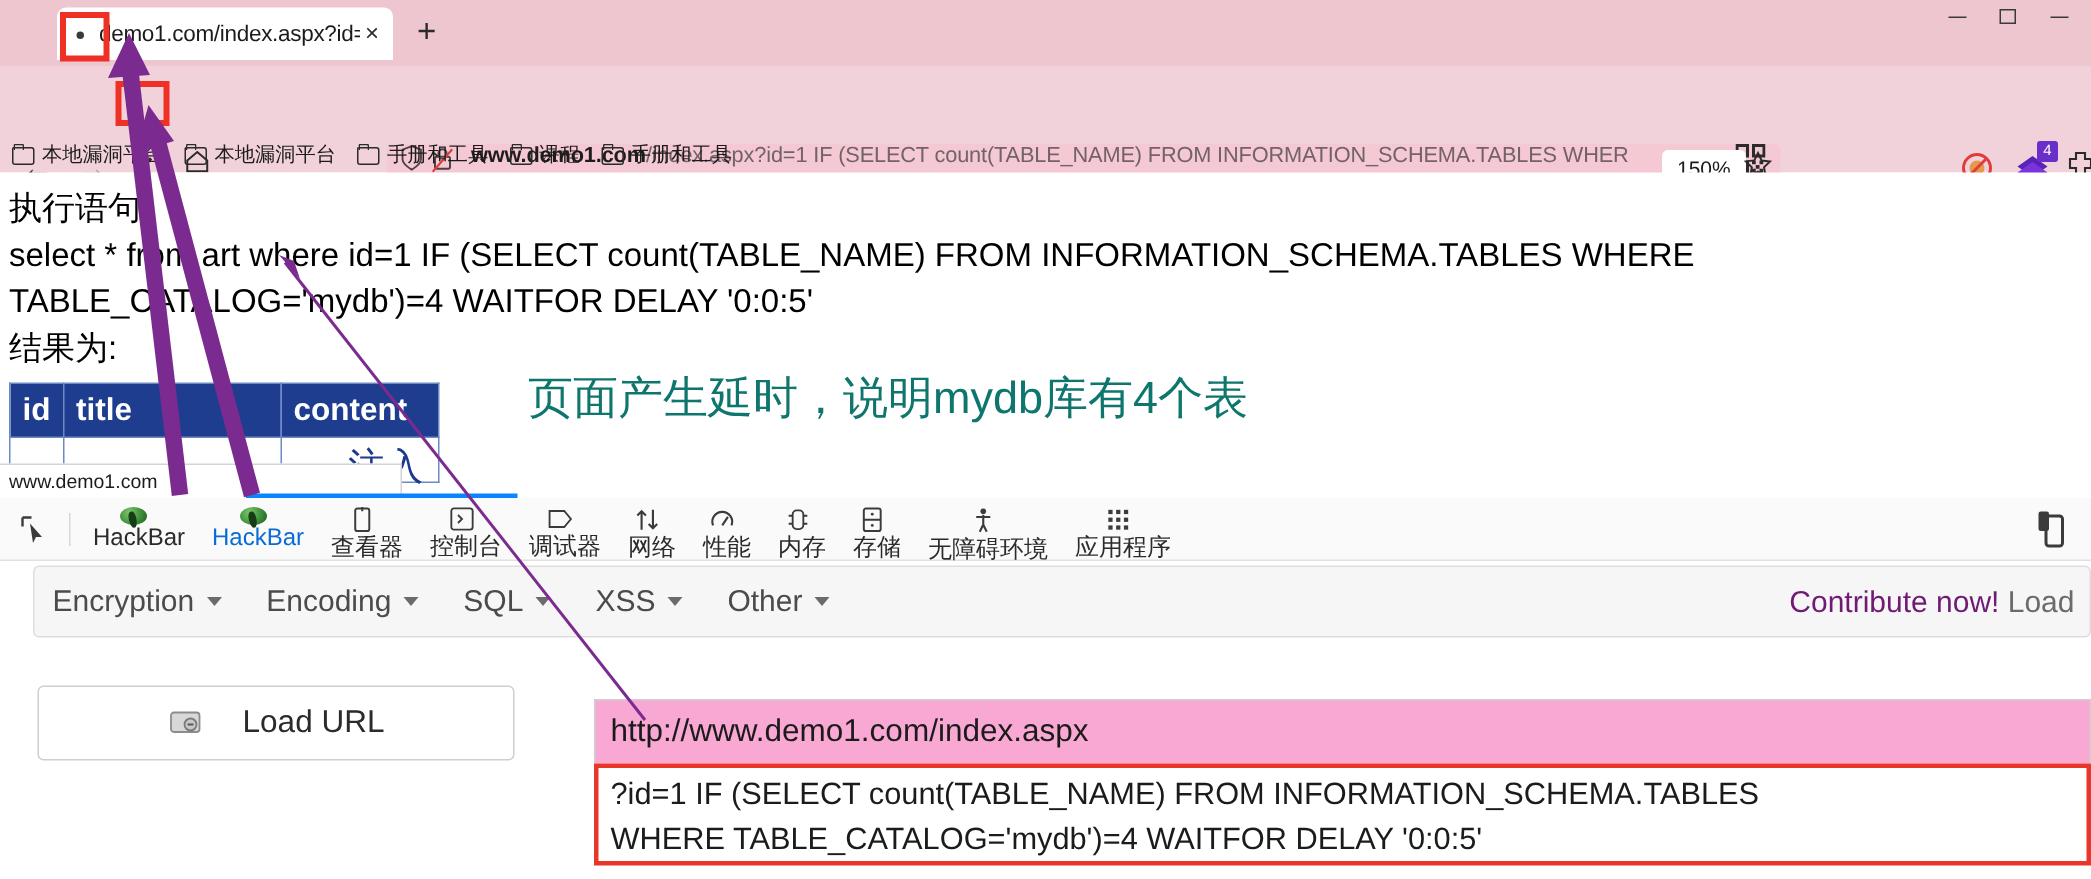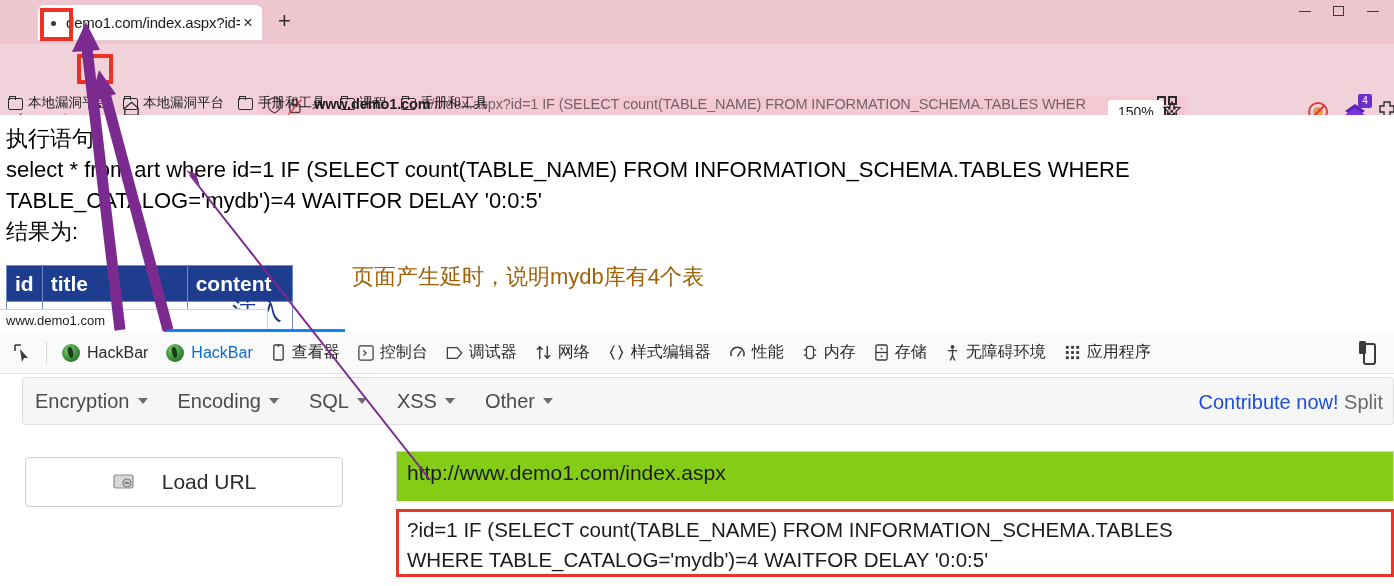--- a/index.html
+++ b/index.html
@@ -84,29 +84,29 @@
   .bm .fi::after {
     content:""; position:absolute; left:1px; top:-0.5px; width:5px; height:3px;
     border:1.2px solid #2b2b2b; border-bottom:none; border-radius:1px 1px 0 0;
   }
 
   
   #page { position:absolute; left:0; top:115px; width:1394px; height:216px; background:#fff; overflow:hidden; }
   .pagetext { font-size:22px; color:#000; line-height:31px; padding:8px 0 0 6px; }
   .pagetext div { white-space:nowrap; }
 
-  table.res { border-collapse:collapse; margin-left:6px; margin-top:18px; }
+  table.res { border-collapse:collapse; margin-left:6px; margin-top:8px; }
   table.res th {
     background:#1f3d8f; color:#fff; font-size:21px; font-weight:bold;
     text-align:left; padding:3px 8px; border:1px solid #6d8ac4; height:36px;
   }
   table.res td { border:1px solid #6d8ac4; height:30px; font-size:18px; padding:2px 8px; color:#000; }
 
   #annot-note {
-    position:absolute; left:352px; top:262px; font-size:22px; color:#a16207;
+    position:absolute; left:352px; top:245px; font-size:30px; color:#0f766e;
     font-weight:500; white-space:nowrap;
   }
   #inject-word {
     position:absolute; left:232px; top:294px; font-size:25px; color:#1b3a8f; white-space:nowrap;
   }
 
   
   #statuspop {
     position:absolute; left:0; top:309px; width:268px; height:22px;
     background:#fff; border:1px solid #d4d4d4; border-left:none; border-bottom:none;
@@ -116,50 +116,50 @@
 
   
   #devtools { position:absolute; left:0; top:332px; width:1394px; height:254px; background:#fff; }
   #dt-toolbar {
     position:absolute; left:0; top:0; width:1394px; height:42px;
     background:#fafafa; border-bottom:1px solid #e0e0e0;
     display:flex; align-items:center; padding-left:6px;
   }
   .dt-pick { width:34px; height:30px; display:flex; align-items:center; justify-content:center; }
   .dt-sep { width:1px; height:22px; background:#d8d8d8; margin:0 6px; }
-  .dt-tab { display:flex; align-items:center; height:30px; padding:0 9px; font-size:16px; color:#2b2b2b; white-space:nowrap; }
+  .dt-tab { display:flex; align-items:center; height:30px; padding:0 9px; font-size:16px; color:#2b2b2b; white-space:nowrap;flex-direction:column; }
   .dt-tab .ic { margin-right:6px; display:flex; align-items:center; }
   .dt-tab.active { color:#0a6cd4; }
   .hb-icon { width:18px; height:18px; border-radius:50%; background:radial-gradient(circle at 35% 32%, #7fc66a 0%, #3c8f3a 55%, #1f5a22 100%); margin-right:7px; position:relative; }
   .hb-icon::after { content:""; position:absolute; left:6px; top:3px; width:5px; height:11px; background:#173d18; border-radius:40% 40% 50% 50%; transform:rotate(-12deg); }
   #dt-rdm { position:absolute; right:14px; top:8px; width:24px; height:26px; }
 
   
   #hb-menubar {
     position:absolute; left:22px; top:45px; width:1372px; height:48px;
     background:#f6f6f6; border:1px solid #ddd; border-radius:4px;
     display:flex; align-items:center; padding-left:12px;
   }
   .hb-menu { font-size:20px; color:#4b4b4b; margin-right:30px; display:flex; align-items:center; white-space:nowrap; }
   .caret { margin-left:8px; border-left:5px solid transparent; border-right:5px solid transparent; border-top:6px solid #6b6b6b; display:inline-block; }
   #hb-contrib { position:absolute; right:10px; top:13px; font-size:20px; white-space:nowrap; }
-  #hb-contrib a { color:#1d4ed8; text-decoration:none; }
+  #hb-contrib a { color:#701a75; text-decoration:none; }
   #hb-contrib span { color:#6b6b6b; }
 
   .hb-btn {
     position:absolute; left:25px; width:318px; height:50px;
     border:1px solid #cfcfcf; border-radius:4px;
     display:flex; align-items:center; justify-content:center;
     font-size:21px; color:#2b2b2b;
   }
   .hb-btn .bic { margin-right:10px; display:flex; }
 
   #url-field {
-    position:absolute; left:396px; top:119px; width:998px; height:50px;
-    border:1px solid #cfcfcf; border-bottom:none; background:#84cc16;
+    position:absolute; left:396px; top:134px; width:998px; height:50px;
+    border:1px solid #cfcfcf; border-bottom:none; background:#f9a8d4;
     font-size:21px; color:#1b1b1b; padding:9px 10px; white-space:nowrap; overflow:hidden;
   }
   #param-field {
     position:absolute; left:396px; top:177px; width:998px; height:68px;
     border:3px solid #e8372a; background:#fff; overflow:hidden;
     font-size:20.5px; color:#1b1b1b; line-height:30px; padding:3px 8px;
   }
   #param-field div { white-space:nowrap; }
 
   
@@ -369,28 +369,20 @@
       <span class="ic">
         <svg width="17" height="17" viewBox="0 0 18 18">
             <path d="M5 16V3M2 6l3-3 3 3M13 2v13M10 12l3 3 3-3" fill="none" stroke="#3b3b3b" stroke-width="1.5"></path>
           </svg>
       </span>
       <span>网络</span>
     </div>
     <div class="dt-tab">
       <span class="ic">
         <svg width="17" height="17" viewBox="0 0 18 18">
-            <path d="M7 2C4 2 5 9 2 9c3 0 2 7 5 7M11 2c3 0 2 7 5 7-3 0-2 7-5 7" fill="none" stroke="#3b3b3b" stroke-width="1.4"></path>
-          </svg>
-      </span>
-      <span>样式编辑器</span>
-    </div>
-    <div class="dt-tab">
-      <span class="ic">
-        <svg width="17" height="17" viewBox="0 0 18 18">
             <path d="M2.5 13a7 7 0 1 1 13 0" fill="none" stroke="#3b3b3b" stroke-width="1.5"></path>
             <line x1="9" y1="13" x2="13" y2="7" stroke="#3b3b3b" stroke-width="1.5"></line>
           </svg>
       </span>
       <span>性能</span>
     </div>
     <div class="dt-tab">
       <span class="ic">
         <svg width="16" height="17" viewBox="0 0 18 18">
             <rect x="5" y="2" width="8" height="14" rx="3" fill="none" stroke="#3b3b3b" stroke-width="1.4"></rect>
@@ -463,21 +455,21 @@
         <span>XSS</span>
         <i class="caret"></i>
       </div>
     <div class="hb-menu">
         <span>Other</span>
         <i class="caret"></i>
       </div>
 
     <div id="hb-contrib">
       <a href="#">Contribute now!</a>
-      <span>Split</span>
+      <span>Load</span>
     </div>
   </div>
 
   <div class="hb-btn" style="top:125px; background:#fff;gap:16px;">
     <span class="bic">
       <svg width="24" height="20" viewBox="0 0 24 20">
         <rect x="2" y="3" width="19" height="13" rx="2" fill="#d8d8d8" stroke="#8c8c8c" stroke-width="1.2"></rect>
         <circle cx="15" cy="11" r="4" fill="#c9c9c9" stroke="#7a7a7a" stroke-width="1.2"></circle>
         <path d="M13 11h4" stroke="#5b5b5b" stroke-width="1.4"></path>
       </svg>

